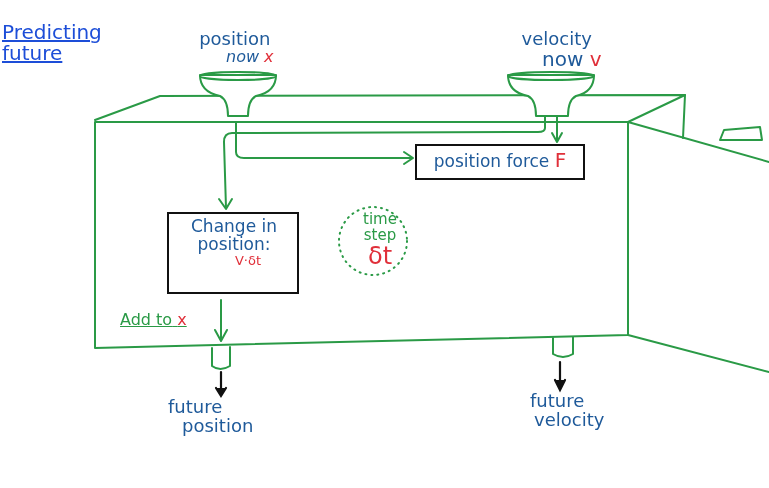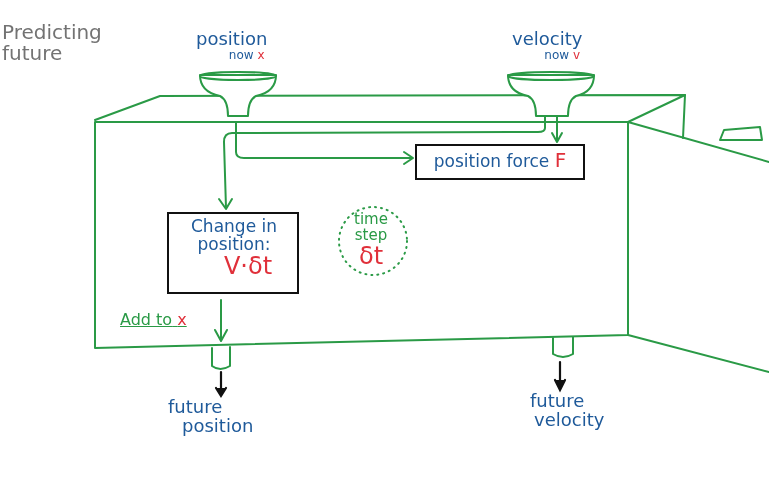--- a/index.html
+++ b/index.html
@@ -2,21 +2,21 @@
 <html><head>
   <meta charset="utf-8">
   <style>
     html, body { margin: 0; padding: 0; background: #ffffff; }
     body { width: 769px; height: 488px; overflow: hidden; position: relative; }
     svg { position: absolute; left: 0; top: 0; }
     .lbl { position: absolute; font-family: "DejaVu Sans", sans-serif; line-height: 1.05; text-align: center; white-space: nowrap; }
     .blue { color: #1f5a9a; }
     .red { color: #e0303a; }
     .green { color: #2a9a46; }
-    .black { color: #737373; }
+    .black { color: #1d4ed8; text-decoration: underline; }
   </style>
 </head>
 <body>
 
 <svg width="769" height="488">
   <g fill="none" stroke="#2a9a46" stroke-width="2" stroke-linecap="round" stroke-linejoin="round">
 
     <path d="M95 120 L160 96 L685 95 L628 122"></path>
 
     <path d="M95 122 L628 122 L628 335 L95 348 Z"></path>
@@ -57,46 +57,46 @@
   </g>
 </svg>
 
 <div class="lbl black" style="left:2px; top:22px; font-size:20px; text-align:left;">
   <div>Predicting</div>
   <div>future</div>
 </div>
 
 <div class="lbl blue" style="left:196px; top:30px; font-size:18px;">
   <div>position</div>
-  <div style="padding-left:30px; font-size:12px;">
+  <div style="padding-left:30px; font-size:16px;font-style:italic;">
     <span>now</span>
     <span class="red">x</span>
   </div>
 </div>
 
 <div class="lbl blue" style="left:512px; top:30px; font-size:18px;">
   <div>velocity</div>
-  <div style="padding-left:30px; font-size:12px;">
+  <div style="padding-left:30px; font-size:20px;">
     <span>now</span>
     <span class="red">v</span>
   </div>
 </div>
 
 <div class="lbl blue" style="left:420px; top:150px; width:160px; font-size:17px;">
   <span>position force</span>
   <span class="red" style="font-size:20px;">F</span>
 </div>
 
 <div class="lbl blue" style="left:170px; top:218px; width:128px; font-size:17px;">
   <div>Change in</div>
   <div>position:</div>
-  <div class="red" style="font-size:24px;margin-left:28px;">V·δt</div>
+  <div class="red" style="font-size:13px;margin-left:28px;">V·δt</div>
 </div>
 
-<div class="lbl green" style="left:343px; top:212px; width:56px; font-size:15px;">
+<div class="lbl green" style="left:352px; top:212px; width:56px; font-size:15px;">
   <div>time</div>
   <div>step</div>
   <div class="red" style="font-size:24px;">δt</div>
 </div>
 
 <div class="lbl green" style="left:120px; top:312px; font-size:16px;text-decoration:underline;">
   <span>Add to</span>
   <span class="red">x</span>
 </div>
 

